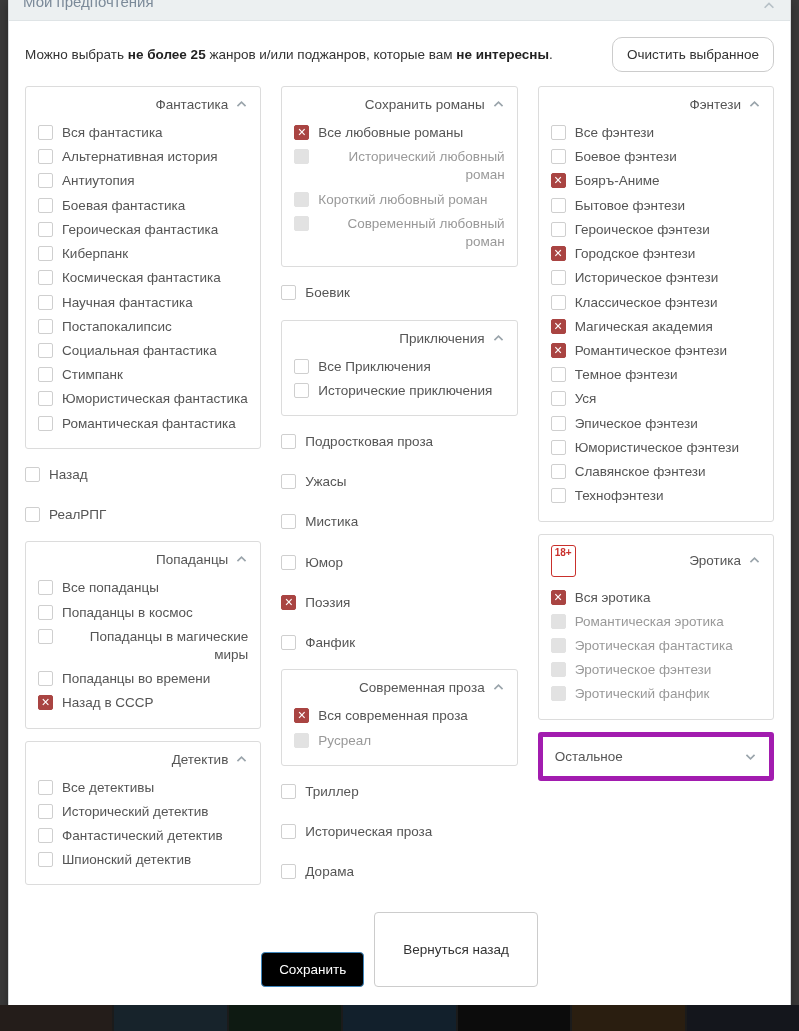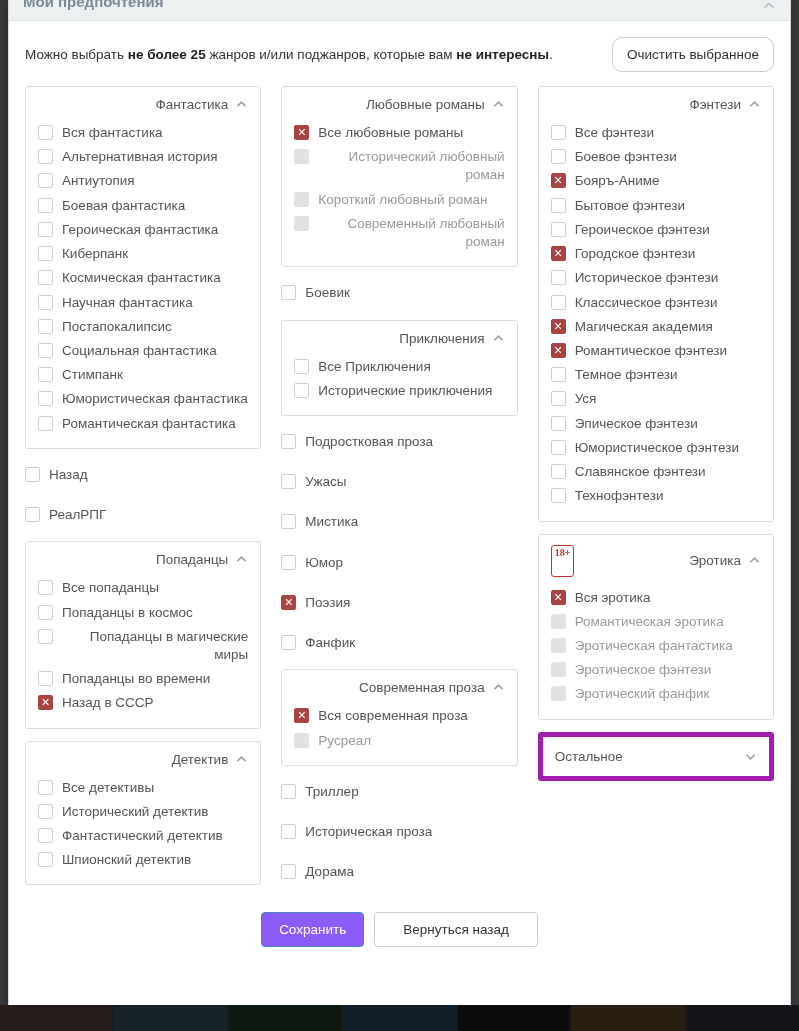--- a/index.html
+++ b/index.html
@@ -35,21 +35,20 @@
     border-top: none;
     box-shadow: 0 2px 10px rgba(0,0,0,.35);
     overflow: hidden;
   }
   .modal-header {
     height: 21px;
     background: #ecf0f1;
     border-bottom: 1px solid #dfe4e6;
     position: relative;
     padding: 0 22px;
-    font-weight: bold;
   }
   .modal-title {
     position: absolute; left: 14px; top: -7px;
     font-size: 15px; color: #7b8a99;
   }
   .header-chevron {
     position: absolute; right: 14px; top: -1px;
     width: 14px; height: 14px; color: #b7c1c7;
   }
 
@@ -79,21 +78,21 @@
   }
   .group-header {
     display: flex; align-items: center; gap: 7px;
     font-size: 13.5px; color: #555; margin-bottom: 9px;
   }
   .group-title { flex: 1; }
   .chev { width: 13px; height: 13px; color: #9aa4ab; flex: none; }
   .badge-18 {
     border: 1px solid #c9302c; color: #c9302c;
     font-size: 10px; line-height: 1; padding: 2px 3px 18px 3px;
-    border-radius: 3px; font-weight: bold; flex: none; font-family: Liberation Serif, serif;
+    border-radius: 3px; font-weight: bold; flex: none;
   }
 
   .opt {
     display: flex; align-items: flex-start; gap: 9px;
     padding: 3px 0; font-size: 13.5px; color: #555;
     cursor: pointer;
   }
   .opt.standalone { padding: 5px 0; }
   .opt-label { line-height: 1.35; padding-top: 0px; }
   .box {
@@ -118,23 +117,23 @@
     padding: 12px; display: flex; align-items: center;
     font-size: 13.5px; color: #555; cursor: pointer;
   }
   .collapsed-panel .group-title { flex: 1; }
 
   .footer {
     display: flex; justify-content: center; gap: 10px;
     padding: 26px 0 20px 0;
   }
   .btn-save {
-    background: #8b5cf6; border: 1px solid #3f86bc; color: #fff;
+    background: #000000; border: 1px solid #3f86bc; color: #fff;
     font-size: 13.5px; padding: 9px 17px; border-radius: 4px;
-    font-family: inherit; cursor: pointer;
+    font-family: inherit; cursor: pointer; margin-top: 40px;
   }
   .btn-back {
     background: #fff; border: 1px solid #ccc; color: #333;
     font-size: 13.5px; padding: 9px 28px; border-radius: 4px;
     font-family: inherit; cursor: pointer;
   }
 </style>
 </head>
 <body>
 
@@ -275,21 +274,21 @@
           </div>
           <div class="opt">
             <span class="box"></span>
             <span class="opt-label">Шпионский детектив</span>
           </div>
         </div>
       </div>
       <div class="column">
         <div class="group">
           <div class="group-header">
-            <span class="group-title">Любовные романы</span>
+            <span class="group-title">Сохранить романы</span>
             <svg class="chev" viewBox="0 0 16 16" fill="none" stroke="currentColor" stroke-width="2">
               <path d="M3 10 L8 5 L13 10"></path>
             </svg>
           </div>
           <div class="opt checked">
             <span class="box"></span>
             <span class="opt-label">Все любовные романы</span>
           </div>
           <div class="opt disabled">
             <span class="box"></span>

